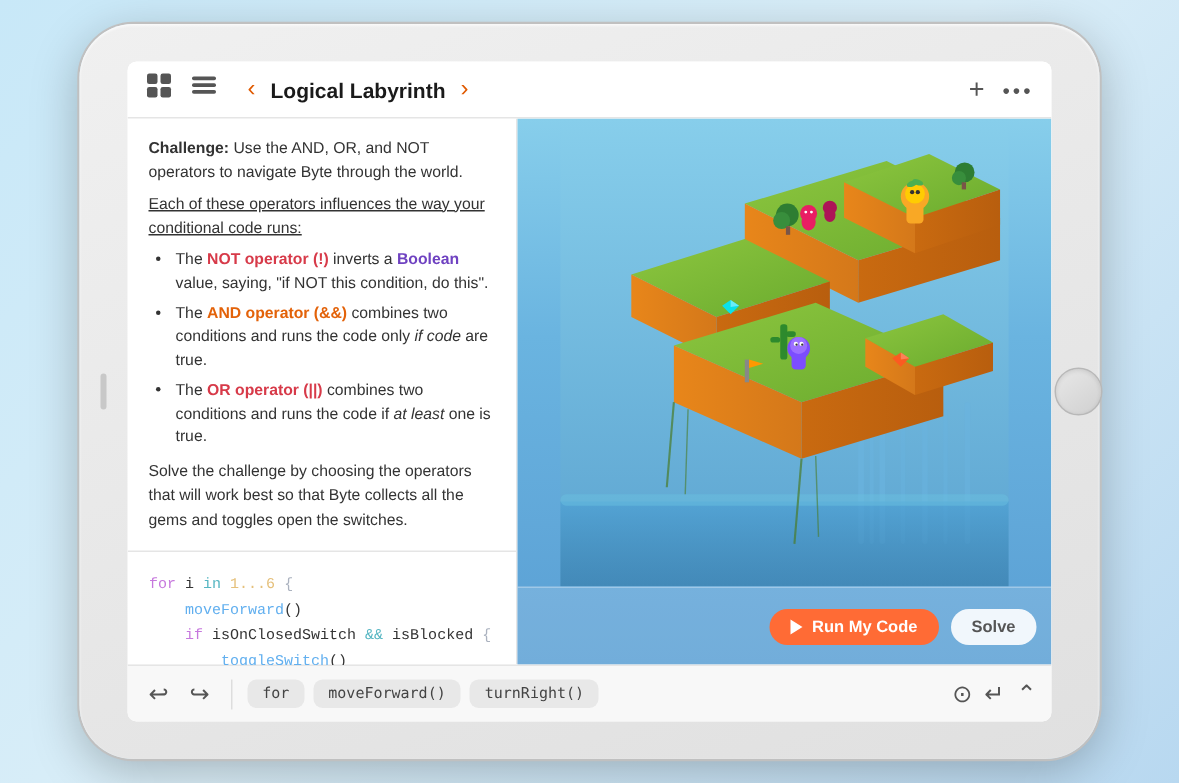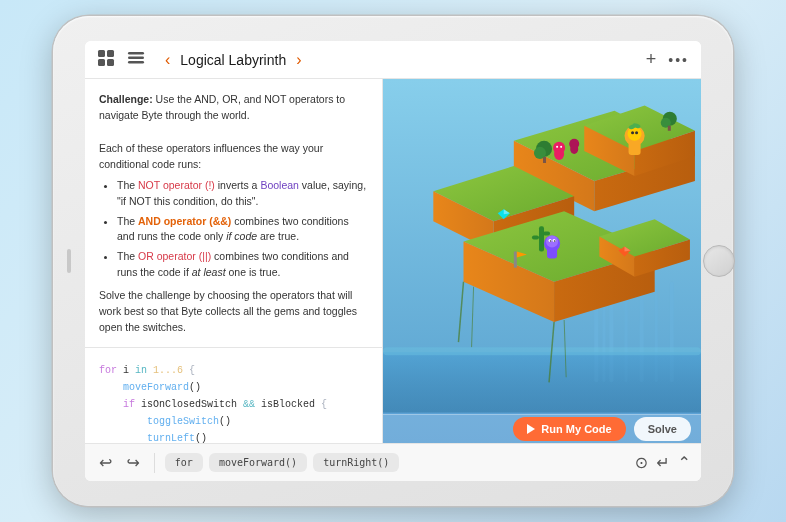--- a/index.html
+++ b/index.html
@@ -88,21 +88,21 @@
     }
 
     .nav-arrow {
       color: #e05a00;
       font-size: 16px;
       cursor: pointer;
     }
 
     .top-bar-title {
       font-size: 14px;
-      font-weight: 400;
+      font-weight: 700;
       color: #1a1a1a;
       margin: 0 6px;
     }
 
     .top-bar-right {
       margin-left: auto;
       display: flex;
       align-items: center;
       gap: 12px;
     }
@@ -120,21 +120,21 @@
 
     
     .main-content {
       display: flex;
       flex: 1;
       overflow: hidden;
     }
 
     
     .left-panel {
-      width: 298px;
+      width: 260px;
       flex-shrink: 0;
       display: flex;
       flex-direction: column;
       border-right: 1px solid #e5e5e5;
       overflow: hidden;
     }
 
     .instructions {
       padding: 12px 14px 8px 14px;
       font-size: 10.5px;
@@ -153,22 +153,22 @@
     }
 
     .bullet-list li {
       margin-bottom: 4px;
       list-style-type: disc;
       font-size: 10.5px;
       line-height: 1.5;
       color: #333;
     }
 
-    .keyword-red { color: #d73a49; font-weight: 400; }
-    .keyword-purple { color: #6f42c1; font-weight: 400; }
+    .keyword-red { color: #d73a49; font-weight: 700; }
+    .keyword-purple { color: #6f42c1; font-weight: 700; }
     .keyword-orange { color: #e36209; font-weight: 600; }
 
     .divider {
       height: 1px;
       background: #e5e5e5;
       margin: 4px 0;
     }
 
     
     .code-area {
@@ -199,21 +199,21 @@
       flex-direction: column;
     }
 
     .game-canvas {
       flex: 1;
       position: relative;
       overflow: hidden;
     }
 
     .game-bottom-bar {
-      height: 29px;
+      height: 52px;
       background: rgba(255,255,255,0.15);
       display: flex;
       align-items: center;
       justify-content: flex-end;
       padding: 0 10px;
       gap: 8px;
       flex-shrink: 0;
       border-top: 1px solid rgba(255,255,255,0.3);
     }
 
@@ -347,21 +347,21 @@
       </div>
     </div>
 
     <div class="main-content">
 
       <div class="left-panel">
         <div class="instructions">
           <p>
             <span class="challenge-bold">Challenge:</span><span> Use the AND, OR, and NOT operators to navigate Byte through the world.</span>
           </p>
-          <p style="margin-top:16px;">Each of these operators influences the way your conditional code runs:</p>
+          <p style="margin-top:4px;text-decoration:underline;">Each of these operators influences the way your conditional code runs:</p>
           <ul class="bullet-list">
             <li>
               The <span class="keyword-red">NOT operator (!)</span> inverts a <span class="keyword-purple">Boolean</span> value, saying, "if NOT this condition, do this".
             </li>
             <li>
               The <span class="keyword-orange">AND operator (&amp;&amp;)</span> combines two conditions and runs the code only <em>if code</em> are true.
             </li>
             <li>
               The <span class="keyword-red">OR operator (||)</span> combines two conditions and runs the code if <em>at least</em> one is true.
             </li>

